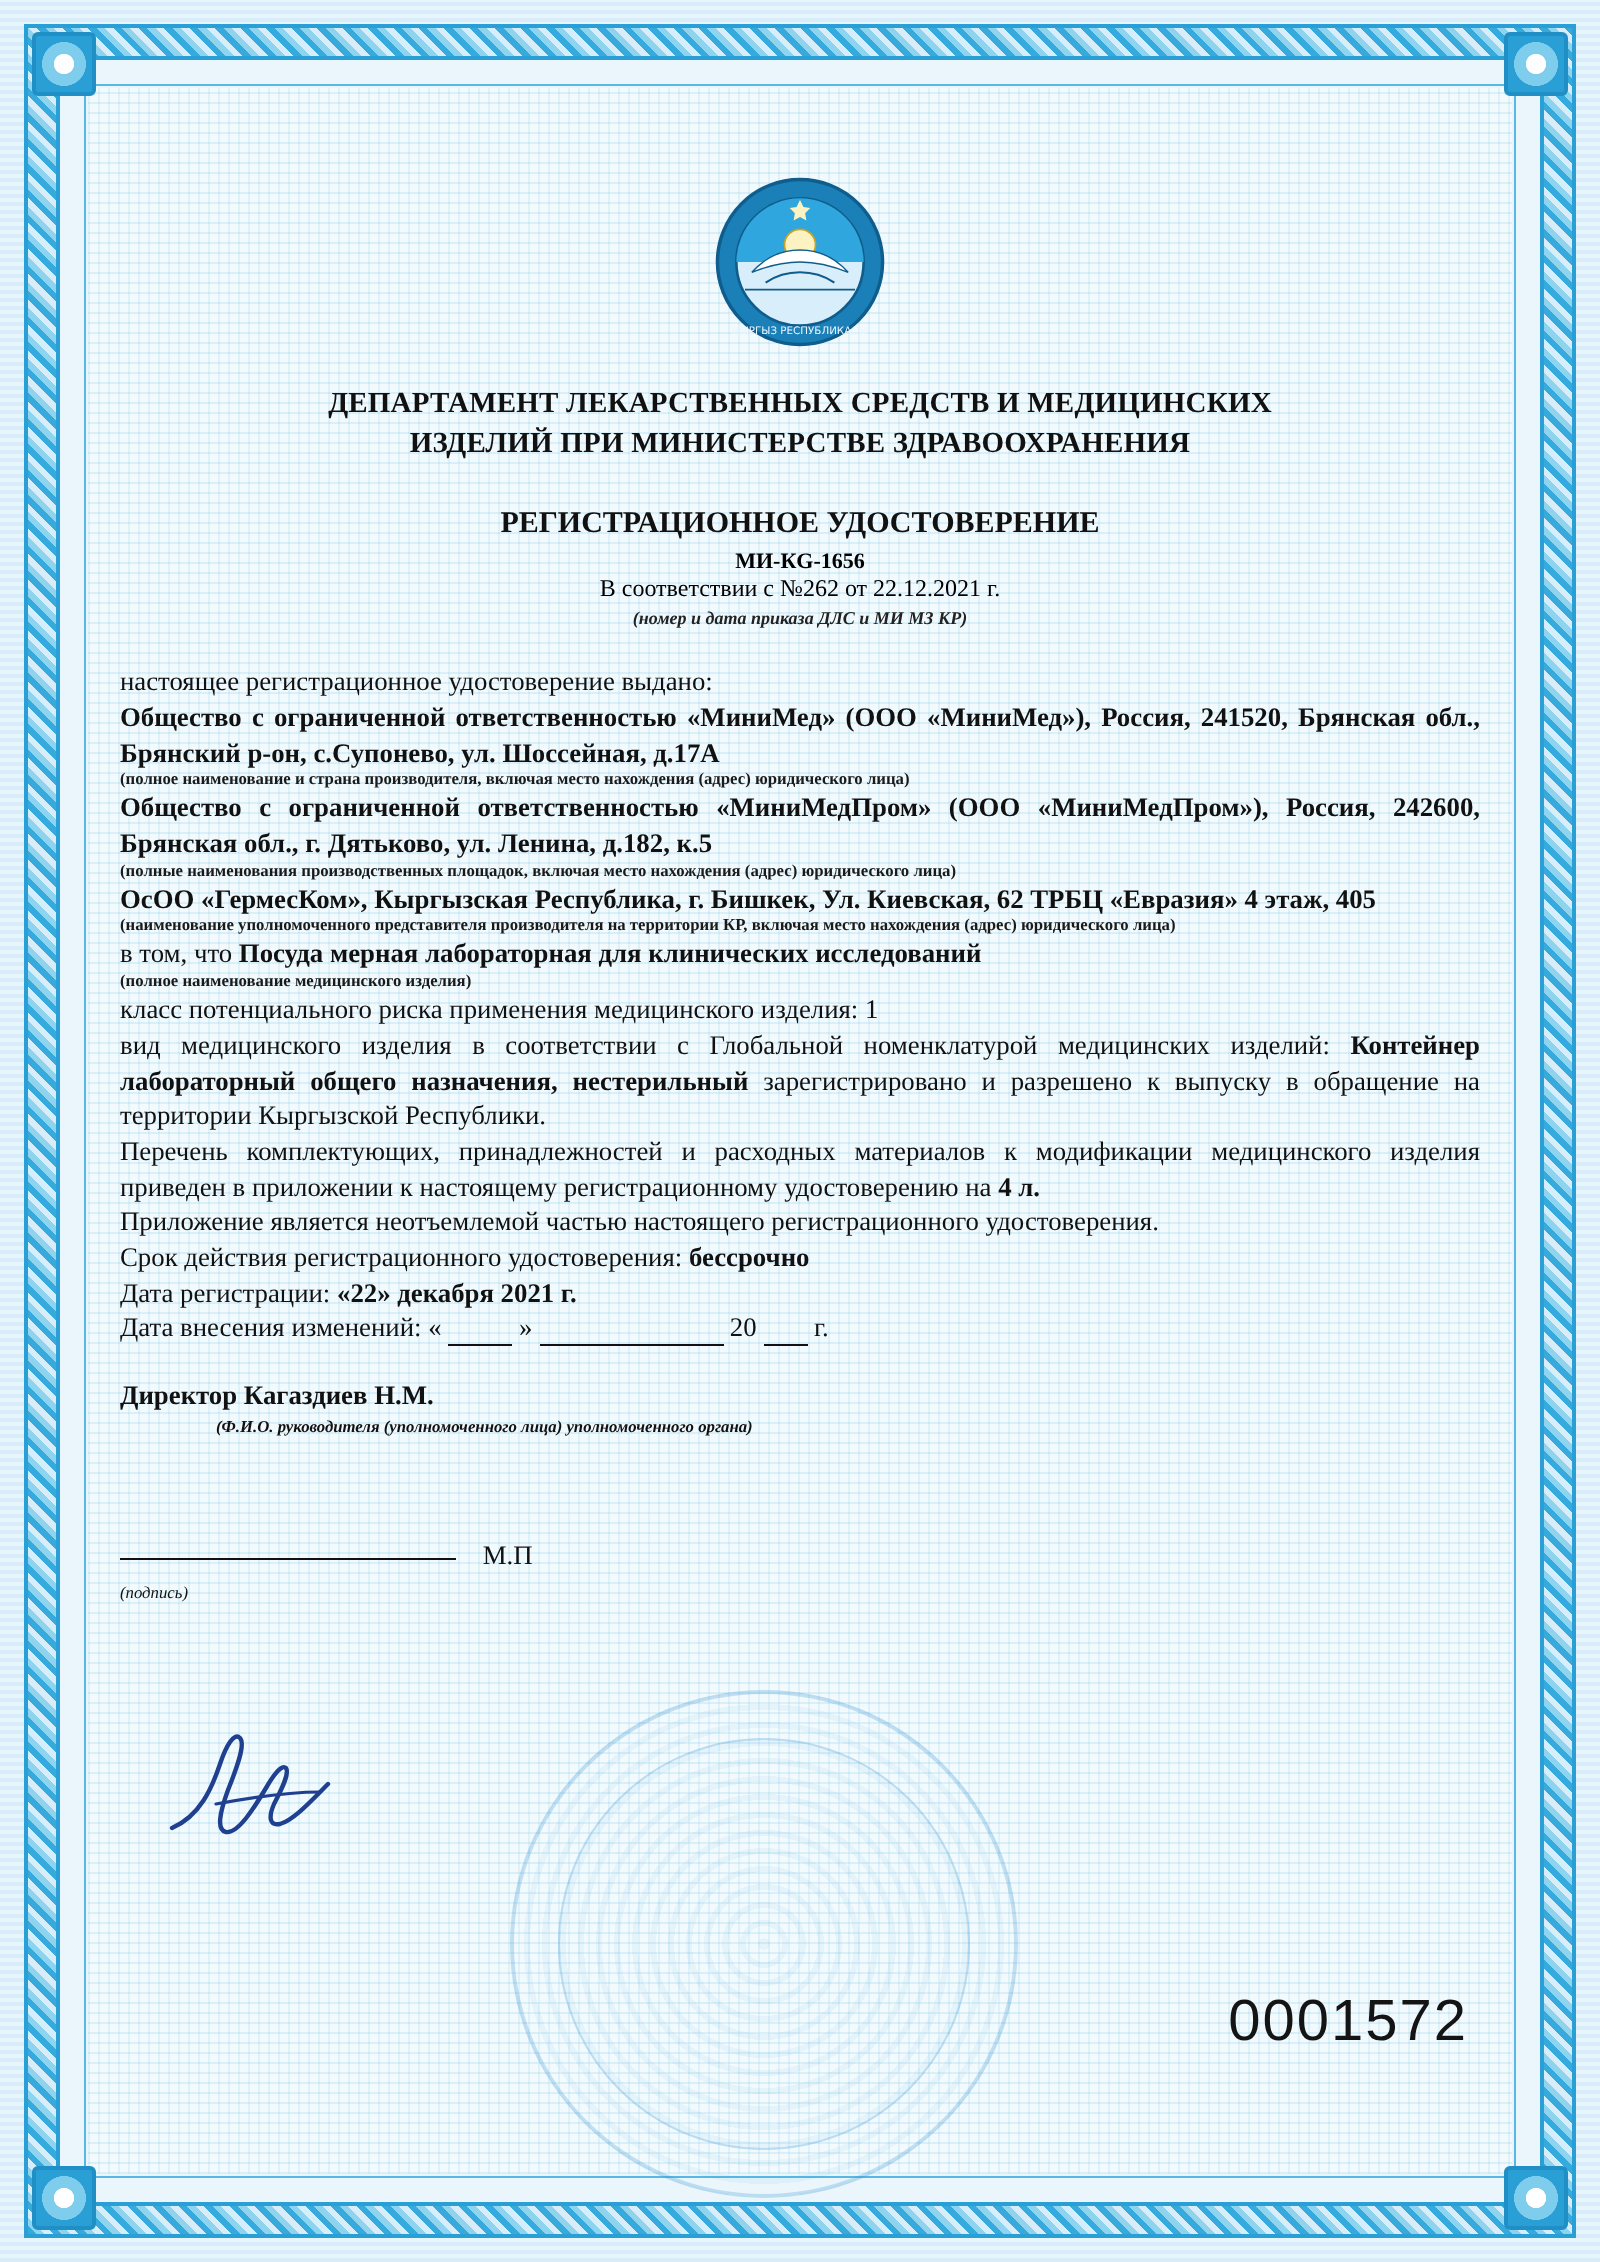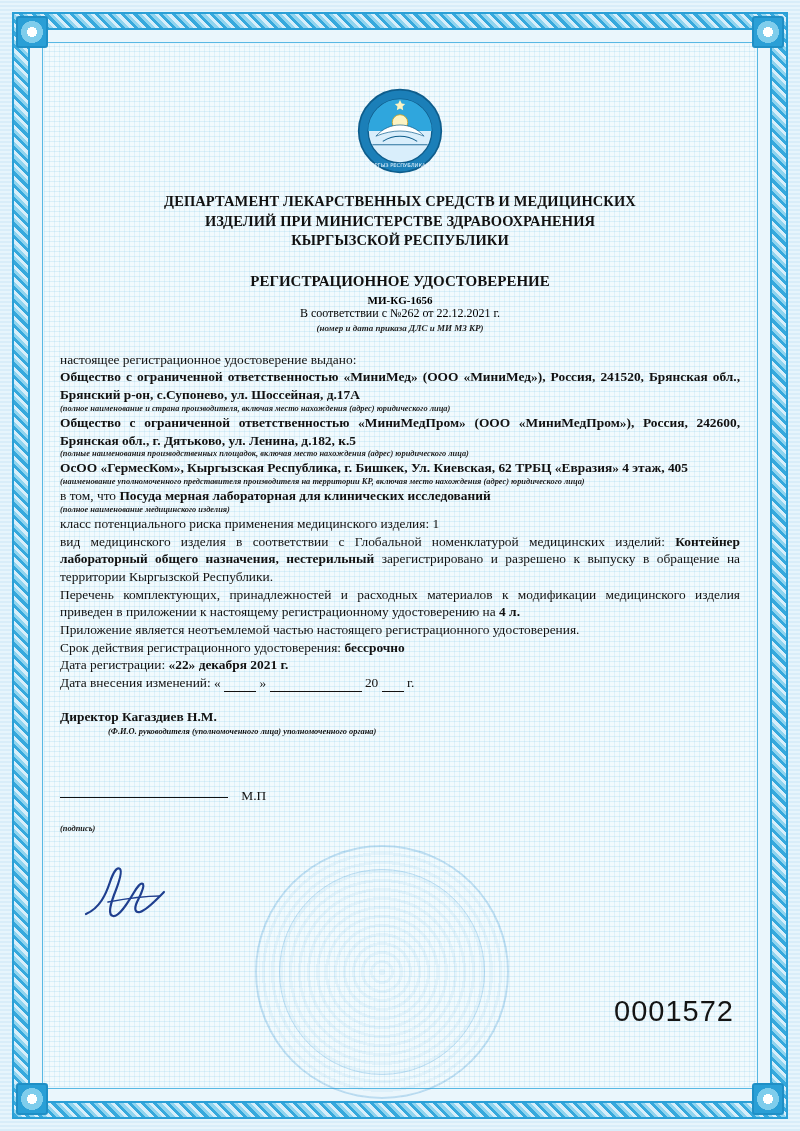--- a/index.html
+++ b/index.html
@@ -149,21 +149,20 @@
     line-height: 1.32;
     color: #111;
     text-align: justify;
   }
   .body p { margin: 0; }
   .lead { margin-bottom: 3px; }
   .blk { margin-top: 9px; }
   .b { font-weight: bold; }
   .caption {
     font-size: 8.4px;
-    font-style: italic;
     font-weight: bold;
     line-height: 1.2;
     margin-top: 1px;
     color: #1a1a1a;
   }
   .para { margin-top: 11px; }
 
   .sign-block { margin-top: 16px; }
   .sign-name { font-weight: bold; font-size: 13.4px; }
   .sign-caption {
@@ -181,22 +180,22 @@
     display: inline-block;
     width: 168px;
     border-bottom: 1px solid #111;
     height: 1px;
     vertical-align: middle;
     margin-right: 10px;
   }
   .sign-sub {
     font-size: 8.4px;
     font-style: italic;
-    font-weight: bold;
-    margin-top: 18px;
+    font-weight: normal;
+    margin-top: 4px;
   }
 
   .signature-scribble {
     position: absolute;
     left: 78px;
     top: 862px;
     width: 150px;
     height: 64px;
     pointer-events: none;
   }
@@ -252,21 +251,20 @@
           <path d="M18 66h64" stroke="#0e5d8c" stroke-width="1"></path>
           <path d="M50 14l2 4 4 .6-3 3 .7 4.2-3.7-2-3.7 2 .7-4.2-3-3 4-.6z" fill="#fdf3c2"></path>
           <text x="50" y="92" font-size="6" text-anchor="middle" fill="#eaf6ff" font-family="DejaVu Sans, sans-serif">КЫРГЫЗ РЕСПУБЛИКАСЫ</text>
         </svg>
       </span>
     </div>
 
     <div class="org-title">
       <div>ДЕПАРТАМЕНТ ЛЕКАРСТВЕННЫХ СРЕДСТВ И МЕДИЦИНСКИХ</div>
       <div>ИЗДЕЛИЙ ПРИ МИНИСТЕРСТВЕ ЗДРАВООХРАНЕНИЯ</div>
-      <div>КЫРГЫЗСКОЙ РЕСПУБЛИКИ</div>
     </div>
 
     <div class="doc-title">РЕГИСТРАЦИОННОЕ УДОСТОВЕРЕНИЕ</div>
     <div class="doc-number">МИ-КG-1656</div>
     <div class="order-line">В соответствии с №262 от 22.12.2021 г.</div>
     <div class="order-caption">(номер и дата приказа ДЛС и МИ МЗ КР)</div>
 
     <div class="body">
 
       <p class="lead">настоящее регистрационное удостоверение выдано:</p>

